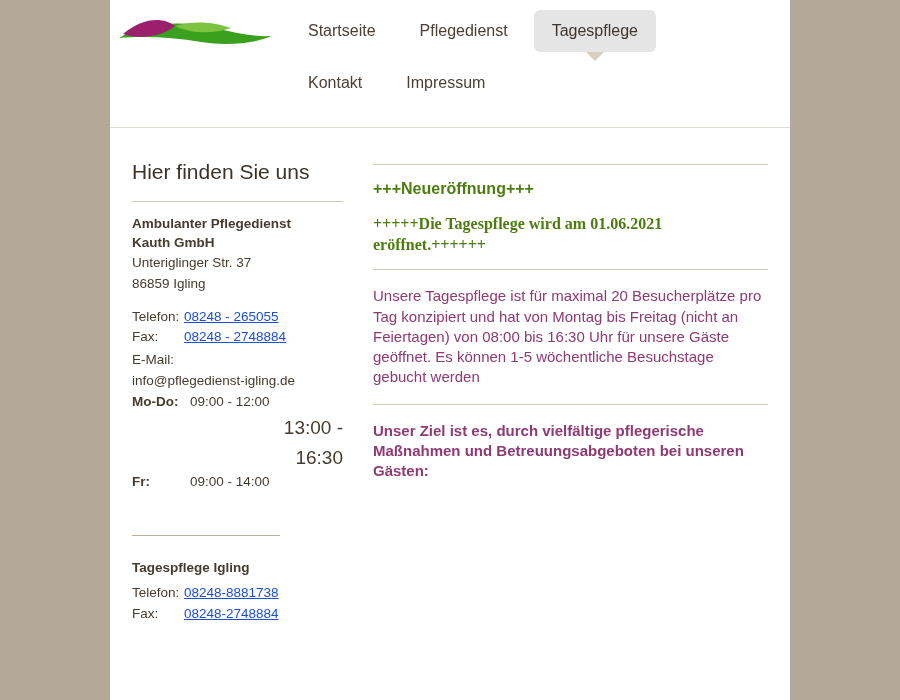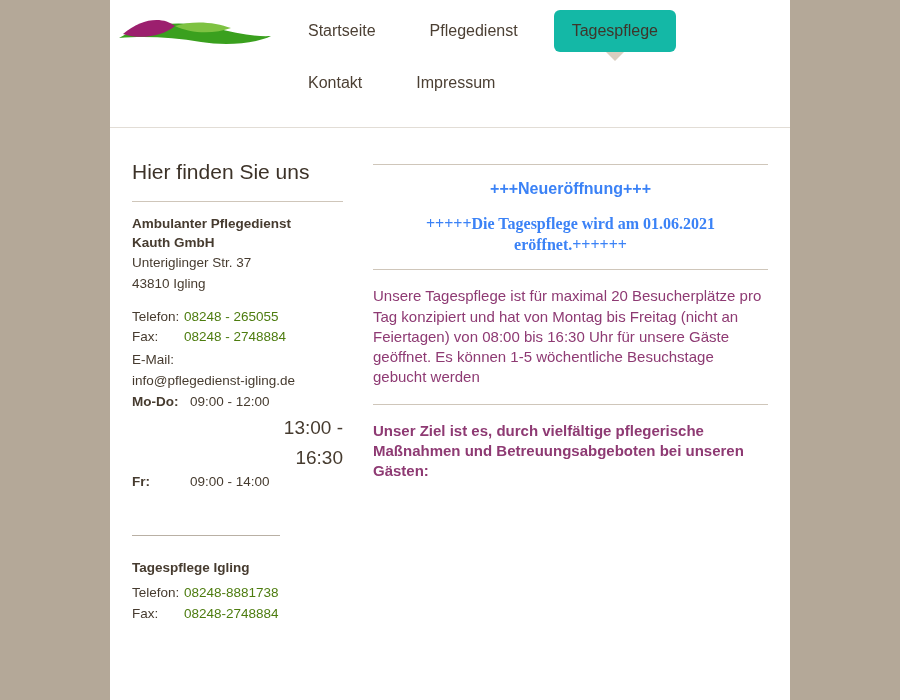--- a/index.html
+++ b/index.html
@@ -42,34 +42,33 @@
   }
   .nav {
     position: absolute;
     left: 180px;
     top: 10px;
     width: 500px;
   }
   .nav-row {
     display: flex;
     align-items: center;
-    gap: 10px;
   }
   .nav-item {
     position: relative;
     font-size: 16px;
     color: #4b3f33;
     padding: 12px 18px;
     margin-right: 8px;
     text-decoration: none;
     white-space: nowrap;
     cursor: pointer;
   }
   .nav-item.active {
-    background: #14b8a6;
+    background: #e5e5e5;
     border-radius: 6px 6px 6px 6px;
     color: #3f352b;
   }
   .nav-item.active:after {
     content: "";
     position: absolute;
     left: 50%;
     bottom: -9px;
     margin-left: -9px;
     border-left: 9px solid transparent;
@@ -106,21 +105,22 @@
     line-height: 1.45;
   }
   .addr-line { font-size: 13.5px; }
   .spacer-sm { height: 12px; }
   .kv {
     display: flex;
     font-size: 13.5px;
   }
   .kv .k { width: 52px; flex: 0 0 52px; }
   .kv .v a, a.link {
-    color: #4d7c0f;
+    color: #1d4ed8;
+    text-decoration: underline;
     cursor: pointer;
   }
   .email-label { margin-top: 2px; }
   .email-val { color: #463b2f; }
   .bold { font-weight: bold; }
   .hours-row { display: flex; font-size: 13.5px; }
   .hours-row .h-k { width: 58px; flex: 0 0 58px; font-weight: bold; }
   .hours-row .h-v { }
   .hours-indent { padding-left: 118px; font-size: 19px; text-align: right; }
   .hr-short {
@@ -144,22 +144,21 @@
     line-height: 1.12;
     margin: 0 0 18px 0;
     letter-spacing: -0.2px;
   }
   .rule {
     height: 1px;
     background: #cfc6ba;
     margin: 14px 0;
   }
   .announce {
-    text-align: center;
-    color: #3b82f6;
+    color: #4d7c0f;
     font-weight: bold;
     font-size: 16px;
     line-height: 1.3;
     margin: 10px 0;
   }
   .announce.two {
     font-size: 16px;
     margin: 14px 0 10px 0;
     font-family: Liberation Serif, serif;
   }
@@ -203,21 +202,21 @@
     <div class="body-wrap">
 
       <div class="sidebar">
         <h2>Hier finden Sie uns</h2>
 
         <div class="addr-name">
           <div>Ambulanter Pflegedienst</div>
           <div>Kauth GmbH</div>
         </div>
         <div class="addr-line">Unteriglinger Str. 37</div>
-        <div class="addr-line">43810 Igling</div>
+        <div class="addr-line">86859 Igling</div>
 
         <div class="spacer-sm"></div>
 
         <div class="kv">
           <div class="k">Telefon:</div>
           <div class="v">
             <a class="link">08248 - 265055</a>
           </div>
         </div>
         <div class="kv">

